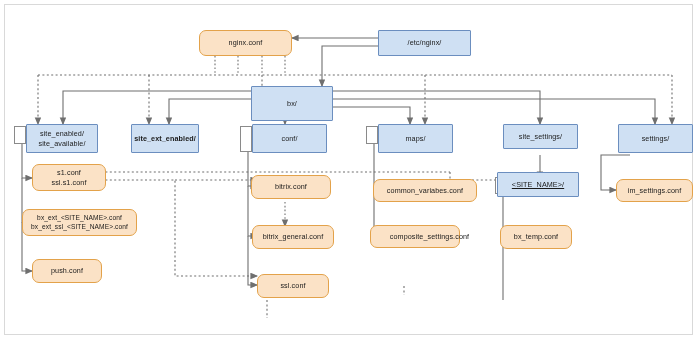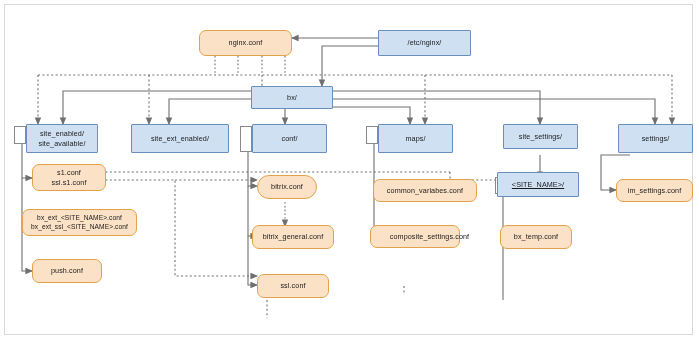--- a/index.html
+++ b/index.html
@@ -140,31 +140,31 @@
   </svg>
 
   <div class="node orange" style="left:199px;top:30px;width:93px;height:26px;">
     <span class="lbl">nginx.conf</span>
   </div>
 
   <div class="node blue" style="left:378px;top:30px;width:93px;height:26px;">
     <span class="lbl">/etc/nginx/</span>
   </div>
 
-  <div class="node blue" style="left:251px;top:86px;width:82px;height:23px;">
+  <div class="node blue" style="left:251px;top:86px;width:82px;height:35px;">
     <span class="lbl">bx/</span>
   </div>
 
   <div class="stub" style="left:14px;top:126px;width:12px;height:18px;"></div>
   <div class="node blue" style="left:26px;top:124px;width:72px;height:29px;">
     <span class="lbl">site_enabled/
 site_available/</span>
   </div>
 
-  <div class="node blue" style="left:131px;top:124px;width:98px;height:29px;">
+  <div class="node blue" style="left:131px;top:124px;width:68px;height:29px;font-weight:bold;">
     <span class="lbl">site_ext_enabled/</span>
   </div>
 
   <div class="stub" style="left:240px;top:126px;width:12px;height:26px;"></div>
   <div class="node blue" style="left:252px;top:124px;width:75px;height:29px;">
     <span class="lbl">conf/</span>
   </div>
 
   <div class="stub" style="left:366px;top:126px;width:12px;height:18px;"></div>
   <div class="node blue" style="left:378px;top:124px;width:75px;height:29px;">
@@ -186,21 +186,21 @@
 
   <div class="node orange" style="left:22px;top:209px;width:115px;height:27px;font-size:6.6px;">
     <span class="lbl">bx_ext_&lt;SITE_NAME&gt;.conf
 bx_ext_ssl_&lt;SITE_NAME&gt;.conf</span>
   </div>
 
   <div class="node orange" style="left:32px;top:259px;width:70px;height:24px;">
     <span class="lbl">push.conf</span>
   </div>
 
-  <div class="node orange" style="left:257px;top:175px;width:60px;height:24px;border-radius:12px;">
+  <div class="node orange" style="left:251px;top:175px;width:80px;height:24px;">
     <span class="lbl">bitrix.conf</span>
   </div>
 
   <div class="node orange" style="left:252px;top:225px;width:82px;height:24px;">
     <span class="lbl">bitrix_general.conf</span>
   </div>
 
   <div class="node orange" style="left:257px;top:274px;width:72px;height:24px;">
     <span class="lbl">ssl.conf</span>
   </div>

